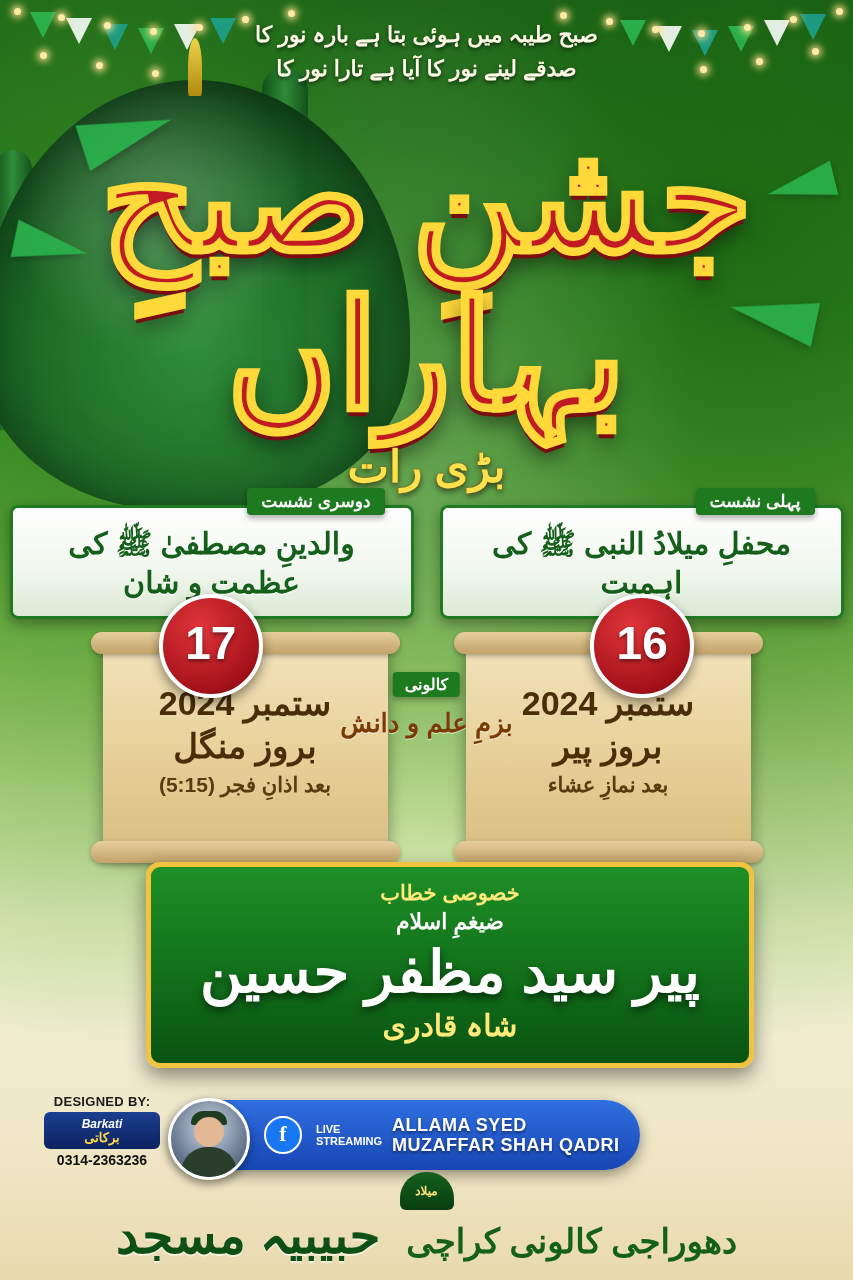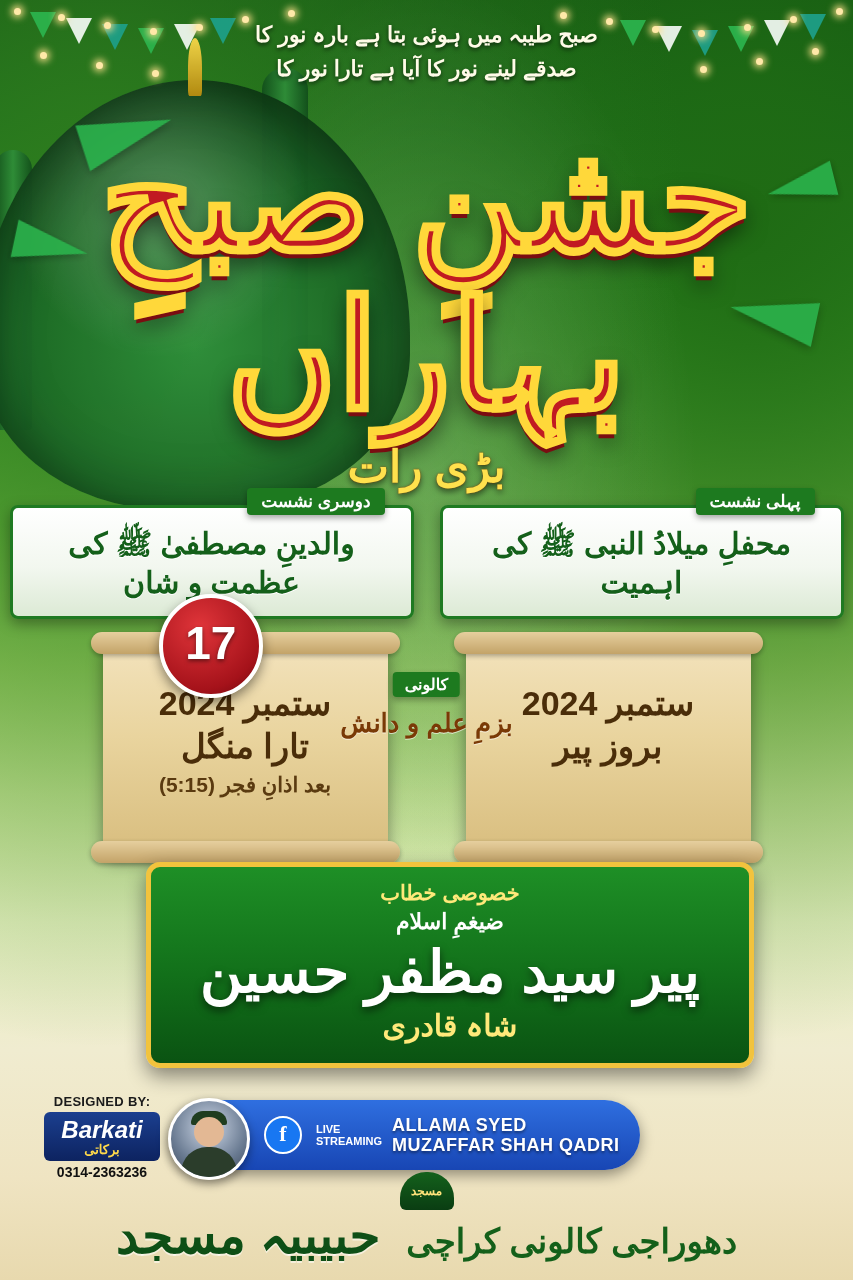--- a/index.html
+++ b/index.html
@@ -305,21 +305,21 @@
     font-size:13px; font-weight:bold; color:#1b1b1b;
     letter-spacing:.3px;
   }
   .designer .dbox{
     margin-top:3px;
     background:linear-gradient(180deg,#1b3f8f,#0d2360);
     border-radius:6px;
     padding:6px 4px 4px;
   }
   .designer .dbox .bname{
-    color:#fff; font-size:24px; font-weight:bold; font-style:italic;
+    color:#fff; font-size:12px; font-weight:bold; font-style:italic;
     line-height:1;
   }
   .designer .dbox .burdu{
     color:#ffd94a; font-size:13px; font-weight:bold; direction:rtl;
   }
   .designer .dphone{
     margin-top:3px;
     font-size:14px; font-weight:bold; color:#111;
   }
 
@@ -474,30 +474,32 @@
       <div class="txt">محفلِ میلادُ النبی ﷺ کی اہمیت</div>
     </div>
     <div class="session">
       <div class="tag">دوسری نشست</div>
       <div class="txt">والدینِ مصطفیٰ ﷺ کی عظمت و شان</div>
     </div>
   </div>
 
   <div class="scrolls">
     <div class="scroll right">
+      <div class="daybadge">16</div>
       <div class="body">
         <div class="dline">ستمبر 2024</div>
         <div class="dline">بروز پیر</div>
+        <div class="dsmall">بعد نمازِ عشاء</div>
       </div>
     </div>
     <div class="scroll left">
       <div class="daybadge">17</div>
       <div class="body">
         <div class="dline">ستمبر 2024</div>
-        <div class="dline">تارا منگل</div>
+        <div class="dline">بروز منگل</div>
         <div class="dsmall">بعد اذانِ فجر (5:15)</div>
       </div>
     </div>
   </div>
 
   <div class="midtag">
     <div class="mt-top">کالونی</div>
     <div class="mt-main">بزمِ علم و دانش</div>
   </div>
 
@@ -529,20 +531,20 @@
       <div>MUZAFFAR SHAH QADRI</div>
     </div>
   </div>
   <div class="avatar">
     <div class="cap"></div>
     <div class="head"></div>
     <div class="body"></div>
   </div>
 
   <div class="mosque">
-    <div class="badge">مسجد</div>
+    <div class="badge">میلاد</div>
     <div class="row">
       <div class="mname">حبیبیہ مسجد</div>
       <div class="maddr">دھوراجی کالونی کراچی</div>
     </div>
   </div>
 
 </div>
 
 </body></html>

